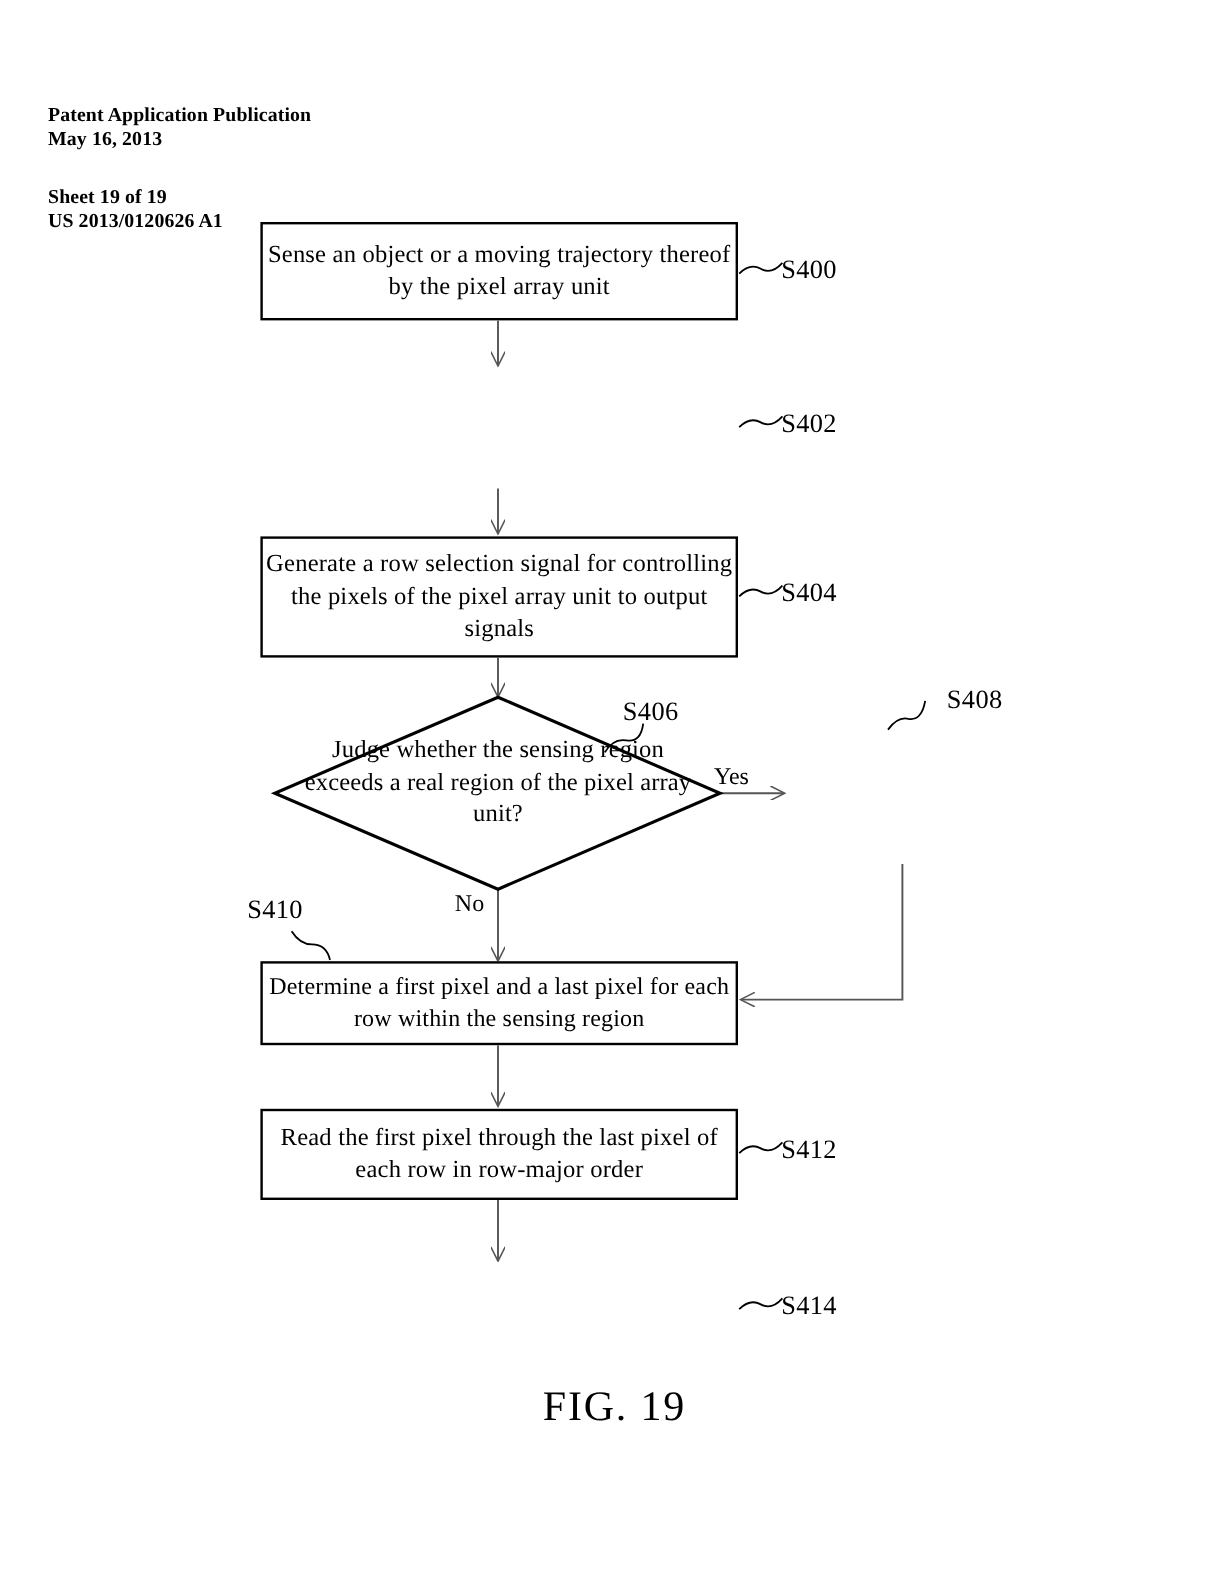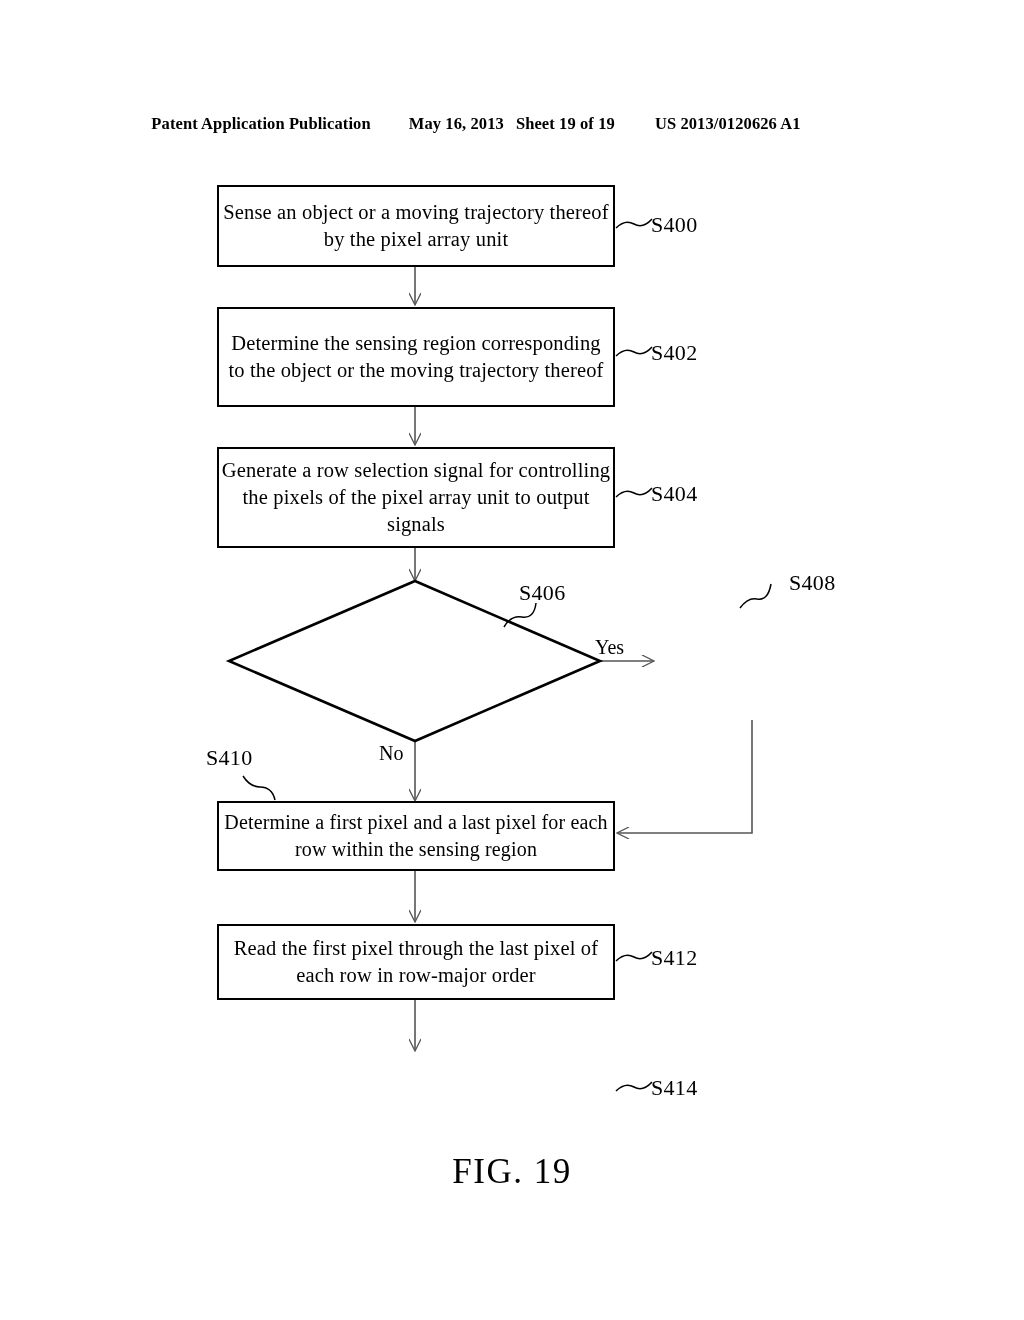--- a/index.html
+++ b/index.html
@@ -23,20 +23,21 @@
     left: 0;
     width: 952px;
     display: flex;
     justify-content: center;
     align-items: baseline;
     font-family: "Liberation Serif", serif;
     font-weight: bold;
     font-size: 16.5px;
     letter-spacing: 0.1px;
     white-space: nowrap;
+    flex-direction: column;
   }
   .page-header .h-pub   { }
   .page-header .h-date  { margin-left: 38px; }
   .page-header .h-sheet { margin-left: 12px; margin-top: 28px; }
   .page-header .h-num   { margin-left: 40px; }
 
   
   #flow {
     position: absolute;
     top: 0;
@@ -161,30 +162,28 @@
       <path d="M616,961 q9,-9 18,-4 q9,5 18,-5"></path>
       <path d="M616,1091 q9,-9 18,-4 q9,5 18,-5"></path>
     </g>
   </svg>
 
   <div class="node" style="left:217px; top:185px; width:398px; height:82px;">
     <span>Sense an object or a moving trajectory thereof by the pixel array unit</span>
   </div>
   <div class="ref" style="left:651px; top:212px;">S400</div>
 
-  <div class="node" style="left:217px; top:307px; width:398px; height:100px;">
-    <span>Determine the sensing region corresponding to the object or the moving trajectory thereof</span>
-  </div>
   <div class="ref" style="left:651px; top:340px;">S402</div>
 
   <div class="node" style="left:217px; top:447px; width:398px; height:101px;">
     <span>Generate a row selection signal for controlling the pixels of the pixel array unit to output signals</span>
   </div>
   <div class="ref" style="left:651px; top:481px;">S404</div>
 
+  <div class="diamond-text" style="left:251px; top:612px; width:328px;">Judge whether the sensing region exceeds a real region of the pixel array unit?</div>
   <div class="ref" style="left:519px; top:580px;">S406</div>
 
   <div class="branch-label" style="left:595px; top:636px;">Yes</div>
   <div class="branch-label" style="left:379px; top:742px;">No</div>
 
   <div class="ref" style="left:789px; top:570px;">S408</div>
 
   <div class="node" style="left:217px; top:801px; width:398px; height:70px; font-size:20px;">
     <span>Determine a first pixel and a last pixel for each row within the sensing region</span>
   </div>

